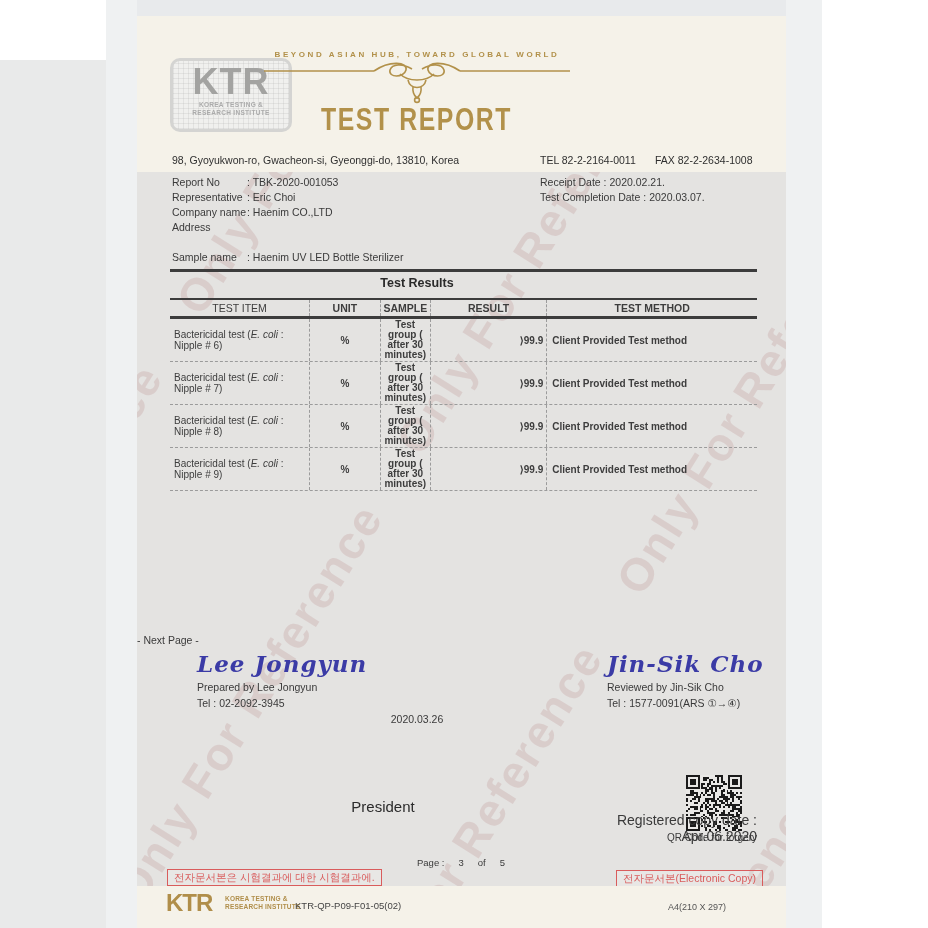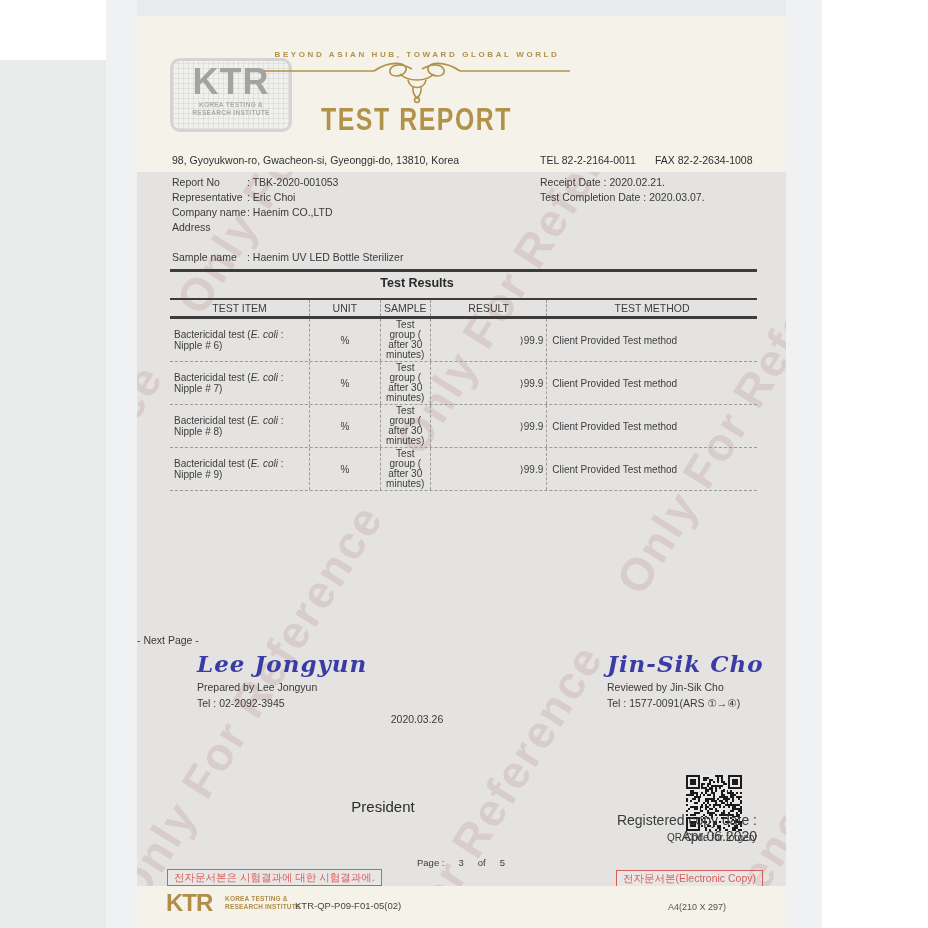--- a/index.html
+++ b/index.html
@@ -56,21 +56,21 @@
   .results-title{left:0;top:104px;width:560px;text-align:center;font-size:12.5px;
                  font-weight:700;color:#2a2a2a;}
 
   
   .rtable{left:33px;top:126px;width:587px;font-size:10px;color:#3d3d3d;}
   .thead{display:flex;height:21px;border-top:2px solid #3c3c3c;border-bottom:3px solid #3c3c3c;
          box-sizing:border-box;font-size:10.5px;}
   .thead>div{display:flex;align-items:center;justify-content:center;box-sizing:border-box;}
   .trow{display:flex;height:43px;border-bottom:1px dashed #9b9b9b;box-sizing:border-box;}
   .trow>div{box-sizing:border-box;}
-  .c2,.c3,.c4,.c5{border-left:1px dashed #9b9b9b;}
+  .c2,.c3,.c4,.c5{border-left:1px dashed #9b9b9b;font-weight:bold;}
   .c1{width:23.7%;} .c2{width:12%;} .c3{width:8.6%;} .c4{width:19.8%;} .c5{width:35.9%;}
   .cell-item{display:flex;align-items:center;padding:2px 4px;line-height:11px;}
   .cell-unit{display:flex;align-items:center;justify-content:center;}
   .cell-sample{display:flex;align-items:center;justify-content:center;text-align:center;
                line-height:10px;padding:16px 2px;}
   .cell-result{display:flex;align-items:center;justify-content:flex-end;padding-right:3px;}
   .cell-method{display:flex;align-items:center;padding:2px 5px;line-height:11px;}
   .em{font-style:italic;}
 
   .nextpage{left:0;top:462px;width:560px;font-size:10.5px;color:#3a3a3a;}

